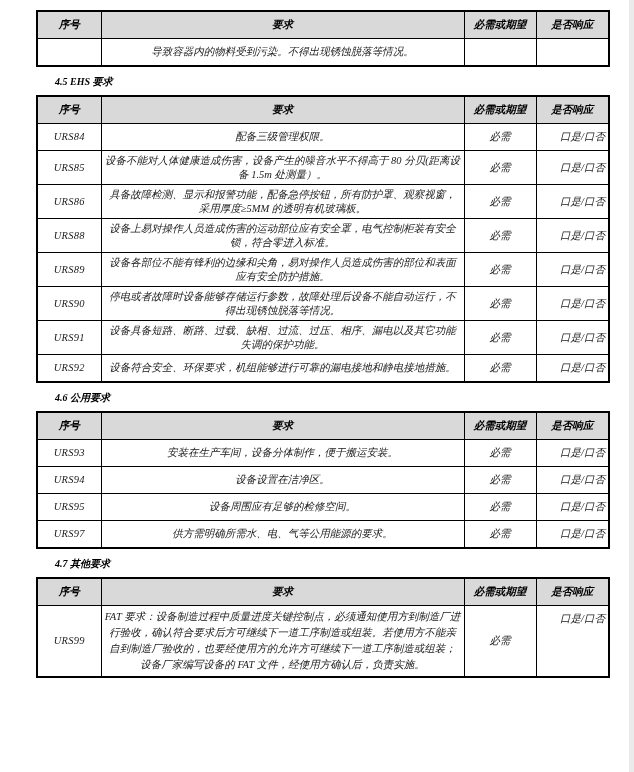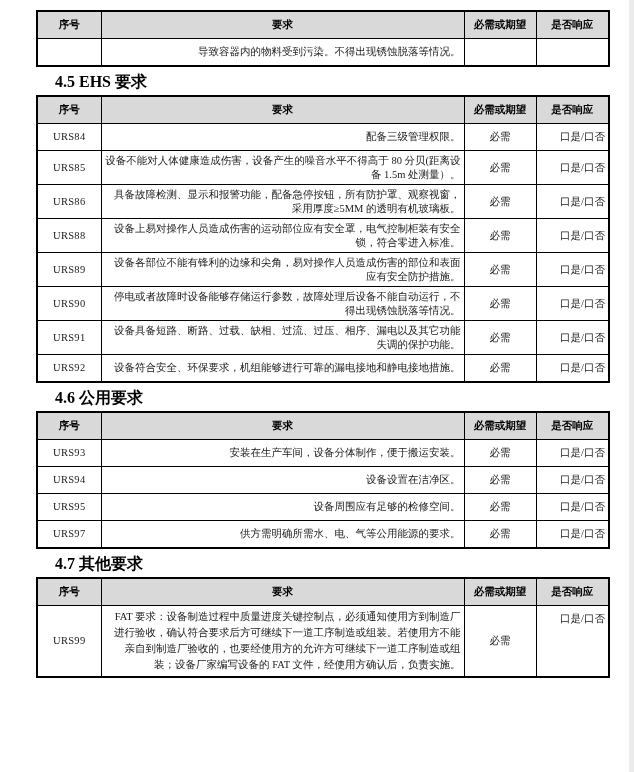--- a/index.html
+++ b/index.html
@@ -10,32 +10,33 @@
   .page {
     position: relative;
     width: 634px;
     height: 772px;
     background: #ffffff;
     box-sizing: border-box;
     padding: 10px 24px 0 36px;
     overflow: hidden;
     font-family: "Liberation Serif", "DejaVu Serif", serif;
     color: #1a1a1a;
+    font-style: italic;
   }
   .edge-strip {
     position: absolute;
     top: 0;
     right: 0;
     width: 5px;
     height: 100%;
     background: #ebebeb;
   }
   .section-heading {
     font-weight: bold;
-    font-size: 16px;
+    font-size: 10px;
     line-height: 14px;
     color: #000000;
     margin: 8px 0 6px 19px;
     font-family: "Liberation Serif", "DejaVu Serif", serif;
   }
   table.req-table {
     border-collapse: collapse;
     width: 574px;
     border: 2px solid #000000;
     table-layout: fixed;
@@ -55,21 +56,21 @@
     border: 1px solid #000000;
     font-size: 10.5px;
     line-height: 13.5px;
     padding: 3px 3px;
     height: 20px;
     vertical-align: middle;
     color: #1a1a1a;
     word-break: break-all;
   }
   td.td-id   { text-align: center; font-size: 10px; letter-spacing: 0.3px; }
-  td.td-req  { text-align: right; padding: 3px 7px; }
+  td.td-req  { text-align: center; padding: 3px 7px; }
   td.td-need { text-align: center; margin-left: 12px; }
   td.td-resp { text-align: right; }
   tr.row-top td.td-resp { vertical-align: top; padding-top: 6px; }
   tr.row-top td.td-req  { line-height: 16px; }
   col.c-id   { width: 64px; }
   col.c-req  { width: 363px; }
   col.c-need { width: 72px; }
   col.c-resp { width: 73px; }
 </style>
 </head>

